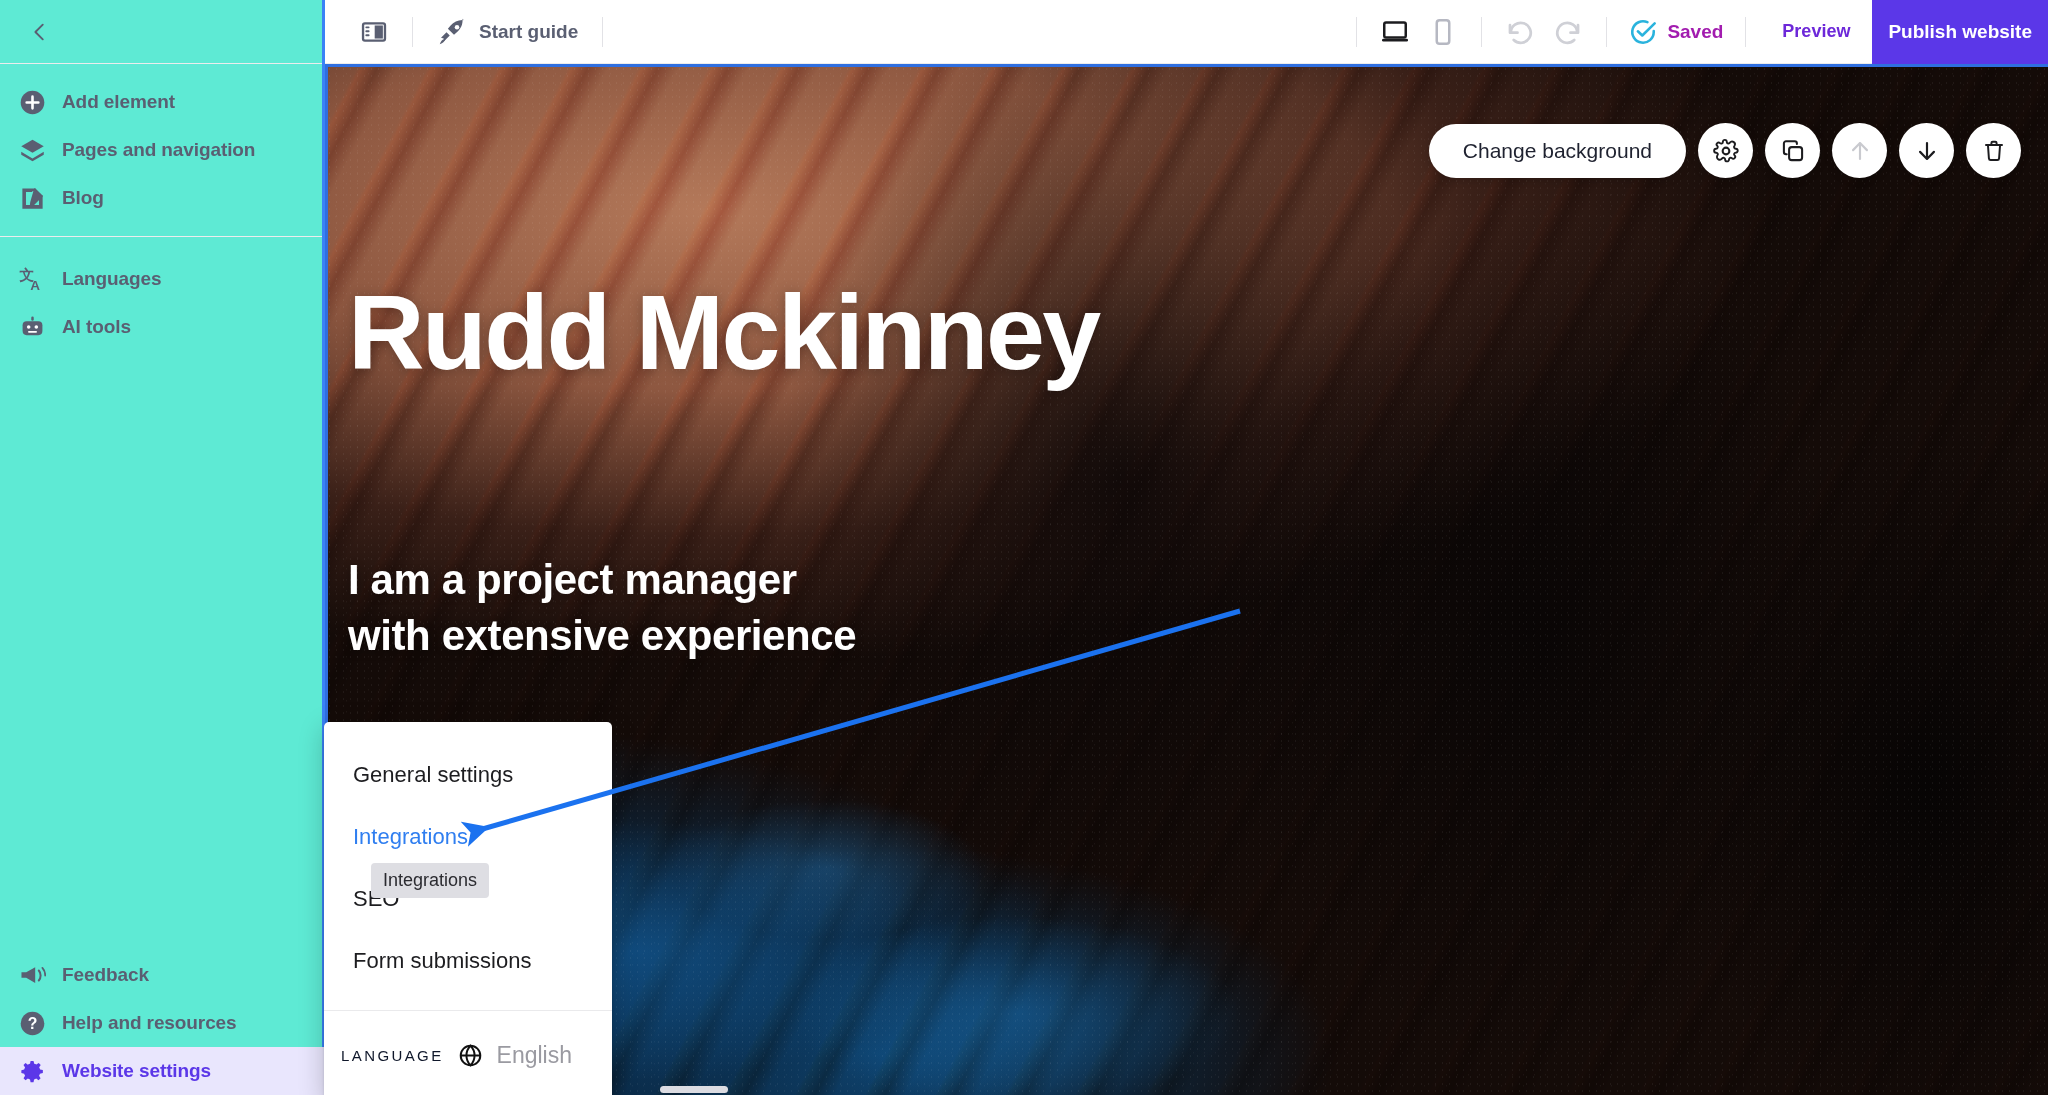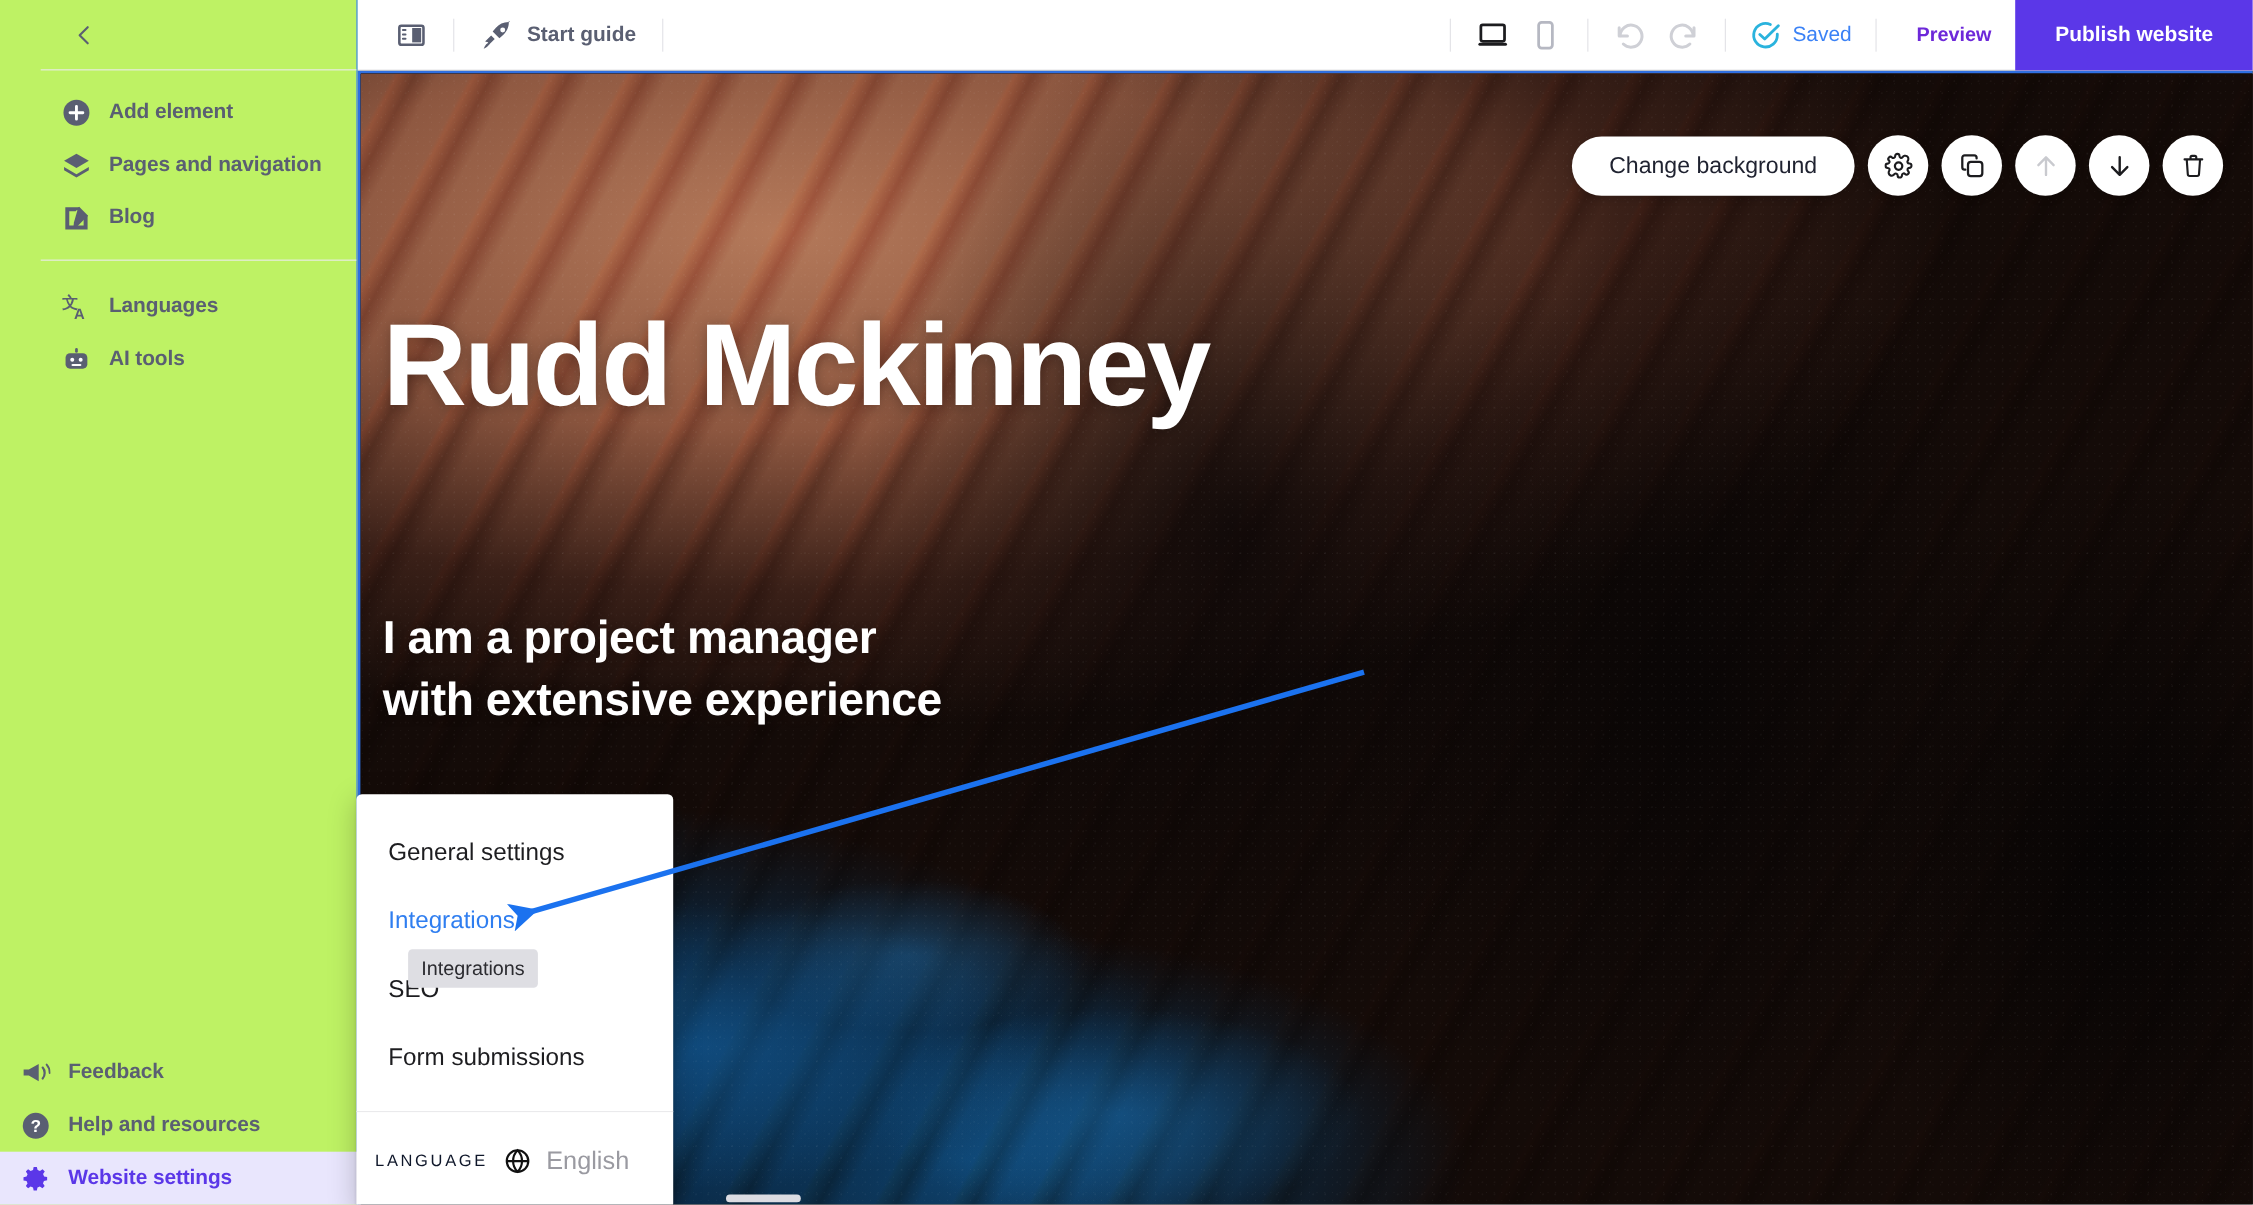--- a/index.html
+++ b/index.html
@@ -8,24 +8,23 @@
     overflow: hidden;
     font-family: "Liberation Sans", sans-serif;
     background: #ffffff;
   }
   #app { position: relative; width: 2048px; height: 1095px; }
 
   
   #sidebar {
     position: absolute; left: 0; top: 0;
     width: 325px; height: 1095px;
-    background: #bef264;
-    border-right: 1px solid #3b82f6;
+    background: #5eead4;
+    border-right: 3px solid #3b82f6;
     z-index: 40;
-    padding-left: 37px;
   }
   #sidebar-top {
     height: 64px;
     display: flex; align-items: center;
     padding-left: 20px;
     border-bottom: 1px solid #ececed;
   }
   .back-btn {
     width: 40px; height: 40px;
     display: flex; align-items: center; justify-content: center;
@@ -74,31 +73,31 @@
     padding: 0 10px; gap: 12px;
     font-size: 19px; font-weight: 600;
   }
   .tb-sep { width: 1px; height: 30px; background: #e2e2e6; margin: 0 14px; }
   .tb-icon-btn {
     width: 48px; height: 44px; border-radius: 8px;
     display: flex; align-items: center; justify-content: center;
     cursor: pointer;
   }
   .saved-wrap { display:flex; align-items:center; gap:10px; padding: 0 8px; }
-  .saved-text { font-size: 19px; color: #3b82f6; font-weight: 400; }
+  .saved-text { font-size: 19px; color: #a21caf; font-weight: 700; }
   .preview-btn {
     font-size: 18px; font-weight: 700; color: #6d28d9;
     padding: 0 22px; height: 44px; display:flex; align-items:center;
     cursor: pointer; border-radius: 8px;
   }
   .publish-btn {
     background: #5b37e8; color: #fff;
     font-size: 19px; font-weight: 700;
     height: 64px; display: flex; align-items: center;
-    padding: 0 36px; cursor: pointer;
+    padding: 0 16px; cursor: pointer;
     white-space: nowrap;
   }
 
   
   #canvas {
     position: absolute; left: 325px; top: 64px;
     width: 1723px; height: 1031px;
     overflow: hidden;
     background: #0a0708;
   }

